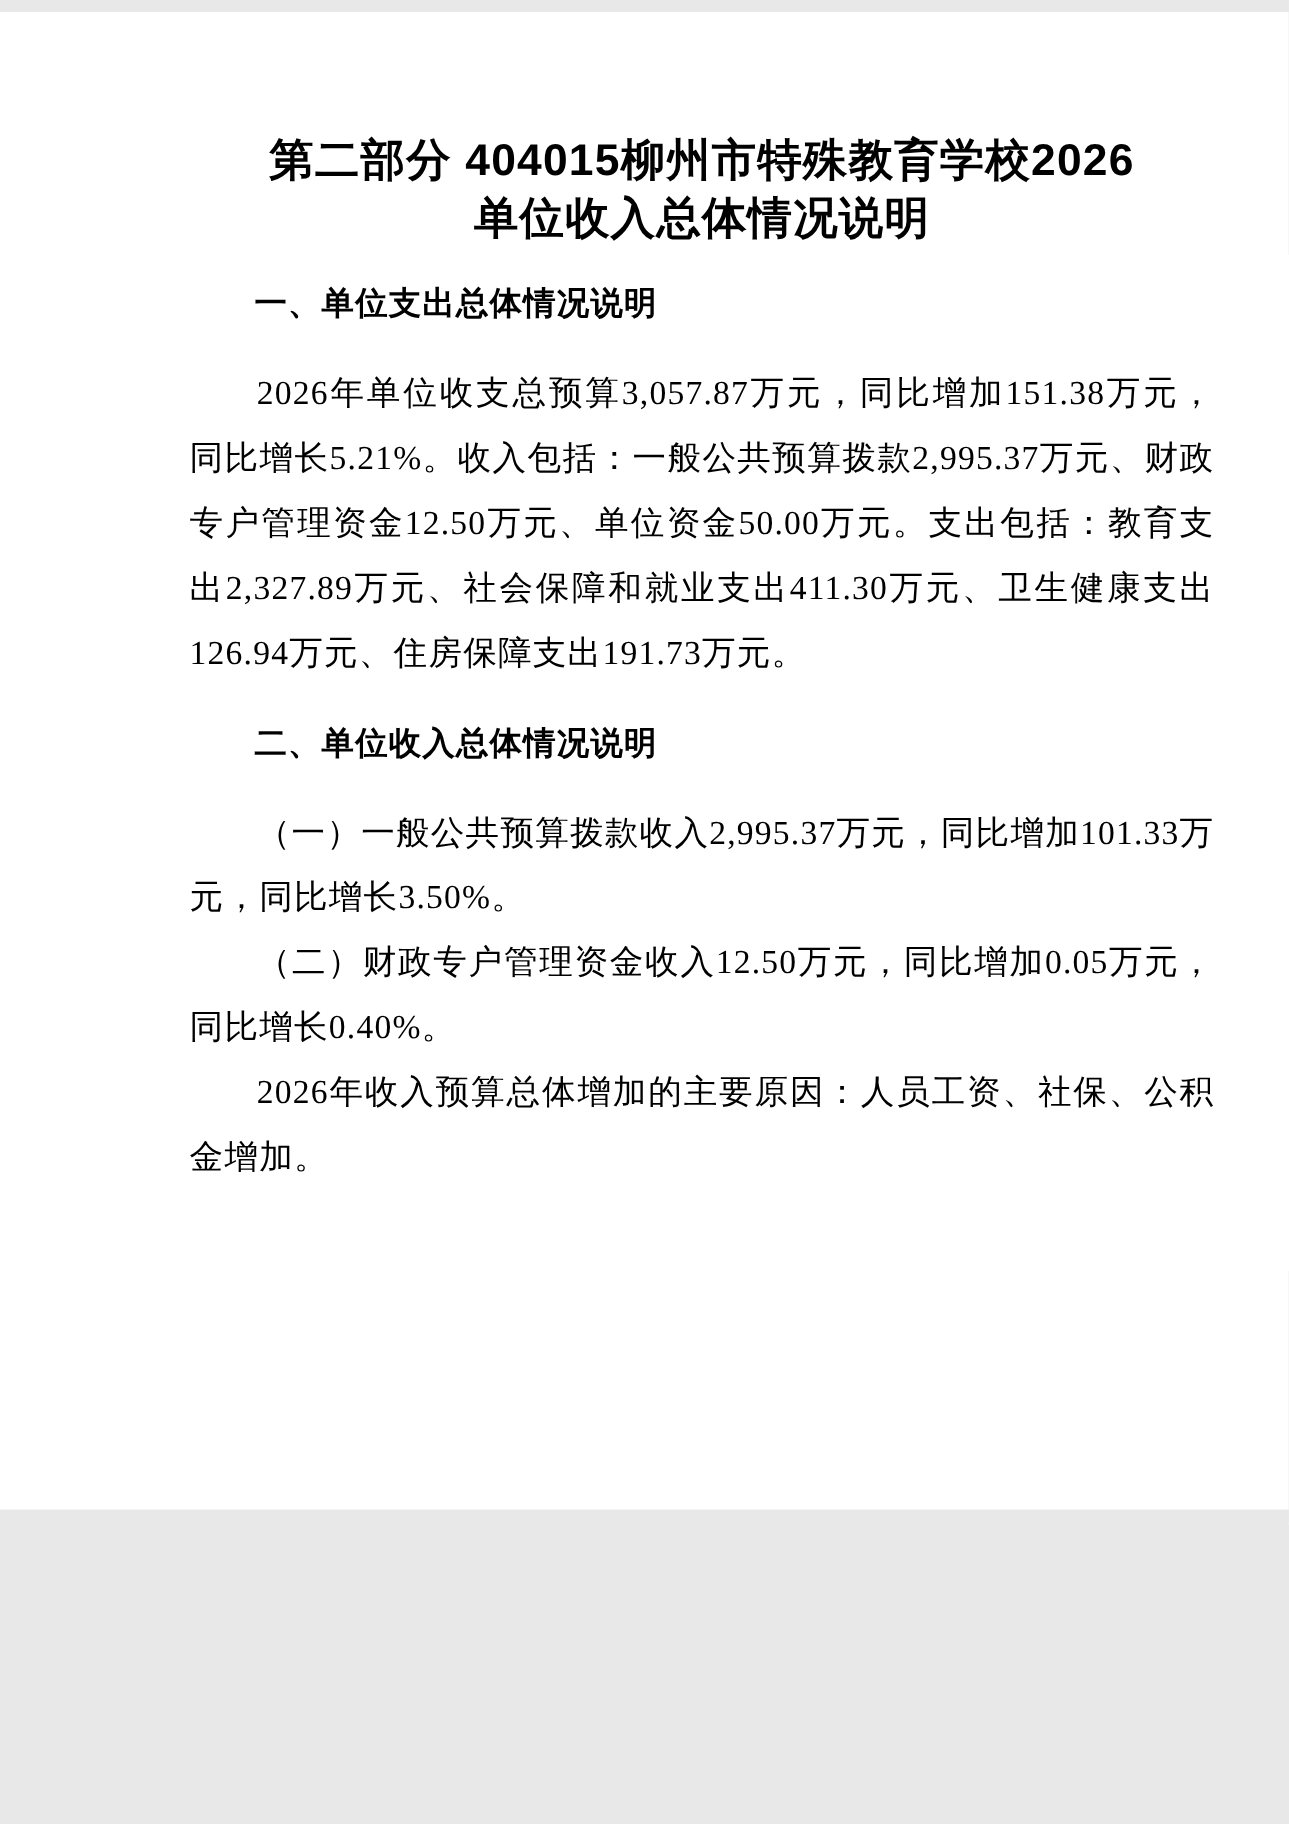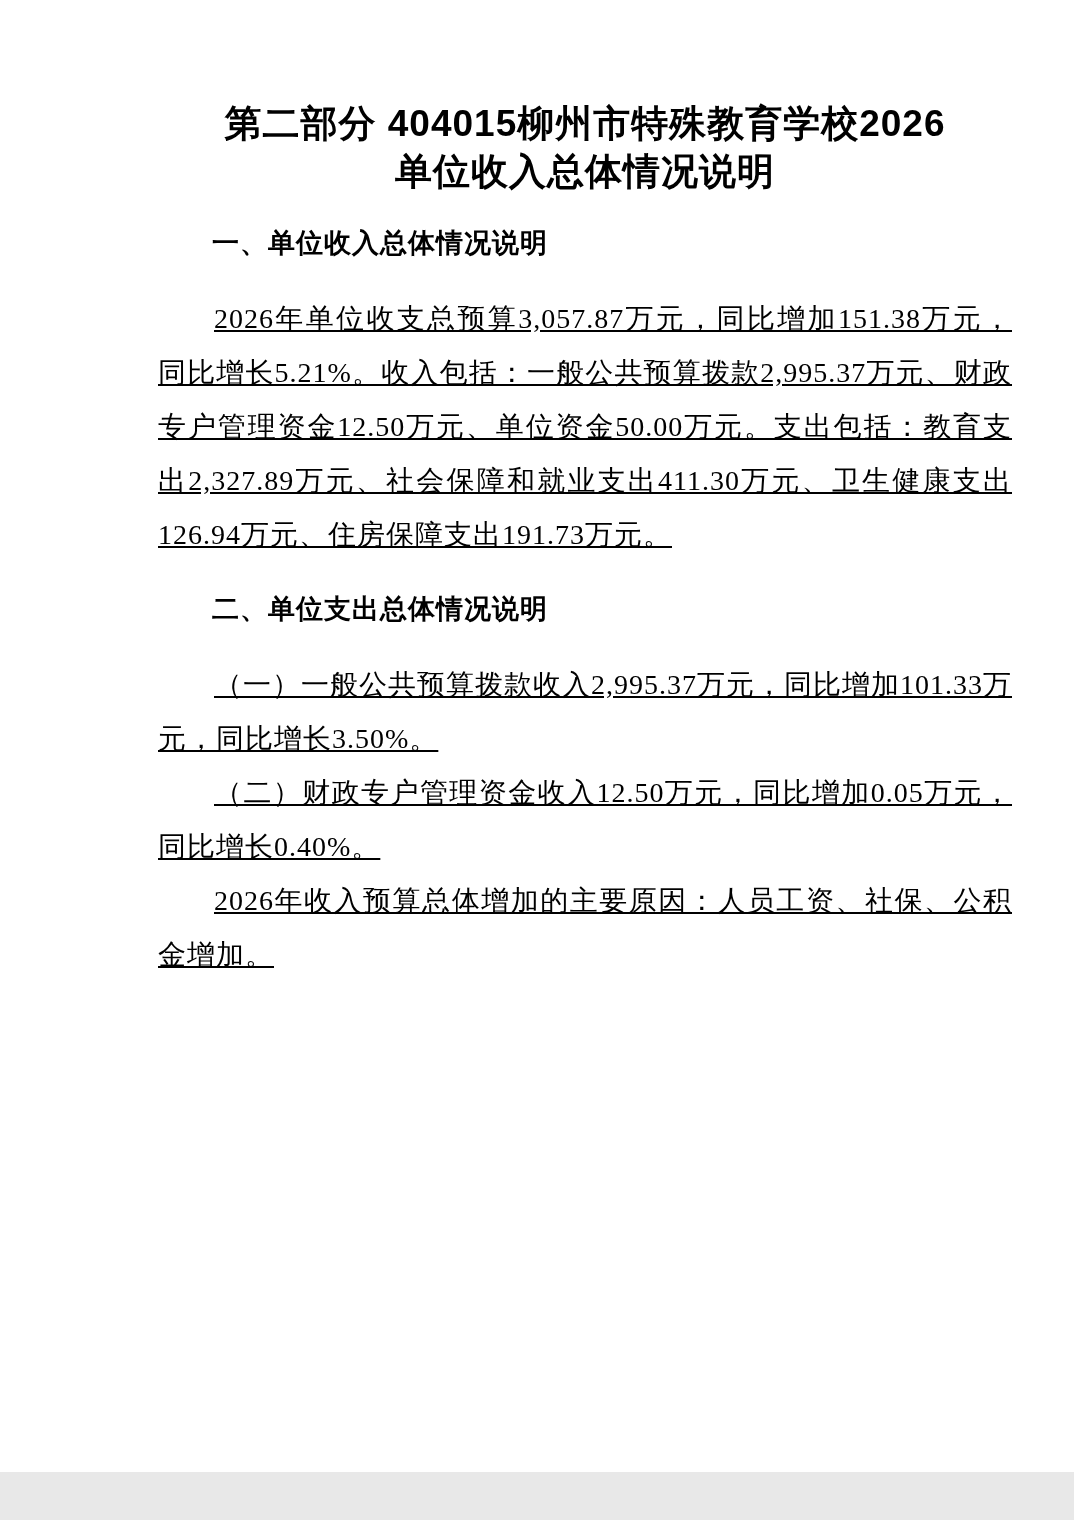--- a/index.html
+++ b/index.html
@@ -3,22 +3,22 @@
 <meta charset="utf-8">
 <style>
   html, body {
     margin: 0;
     padding: 0;
     background: #e8e8e8;
   }
   .page {
     position: relative;
     width: 1074px;
-    height: 1472px;
-    margin: 0 auto;
+    height: 1248px;
+    margin: 10px auto;
     background: #ffffff;
     color: #000000;
     box-sizing: border-box;
     padding: 100px 62px 0 158px;
     overflow: hidden;
   }
   .doc-title {
     margin: 0 0 10px 0;
     text-align: center;
     font-family: "Liberation Sans", "DejaVu Sans", sans-serif;
@@ -42,21 +42,20 @@
   }
   .body-paragraph {
     margin: 0;
     font-family: "Liberation Serif", "DejaVu Serif", serif;
     font-size: 28px;
     line-height: 54px;
     text-indent: 2em;
     text-align: justify;
     text-justify: inter-ideograph;
     letter-spacing: 1px;
-    text-decoration: underline;
   }
   .page-footer {
     position: absolute;
     top: 1466px;
     left: 0;
     width: 100%;
     text-align: center;
     font-family: "Liberation Serif", "DejaVu Serif", serif;
     font-size: 24px;
     line-height: 32px;
@@ -66,26 +65,26 @@
 <body>
 
 <div class="page">
 
   <h1 class="doc-title">
     <span class="title-line">第二部分 404015柳州市特殊教育学校2026</span>
     <span class="title-line">单位收入总体情况说明</span>
   </h1>
 
   <section>
-    <h2 class="section-heading">一、单位收入总体情况说明</h2>
+    <h2 class="section-heading">一、单位支出总体情况说明</h2>
     <p class="body-paragraph">2026年单位收支总预算3,057.87万元，同比增加151.38万元，同比增长5.21%。收入包括：一般公共预算拨款2,995.37万元、财政专户管理资金12.50万元、单位资金50.00万元。支出包括：教育支出2,327.89万元、社会保障和就业支出411.30万元、卫生健康支出126.94万元、住房保障支出191.73万元。</p>
   </section>
 
   <section>
-    <h2 class="section-heading">二、单位支出总体情况说明</h2>
+    <h2 class="section-heading">二、单位收入总体情况说明</h2>
     <p class="body-paragraph">（一）一般公共预算拨款收入2,995.37万元，同比增加101.33万元，同比增长3.50%。</p>
     <p class="body-paragraph">（二）财政专户管理资金收入12.50万元，同比增加0.05万元，同比增长0.40%。</p>
     <p class="body-paragraph">2026年收入预算总体增加的主要原因：人员工资、社保、公积金增加。</p>
   </section>
 
 
   <div class="page-footer">
     <span>- 2 -</span>
   </div>
 

